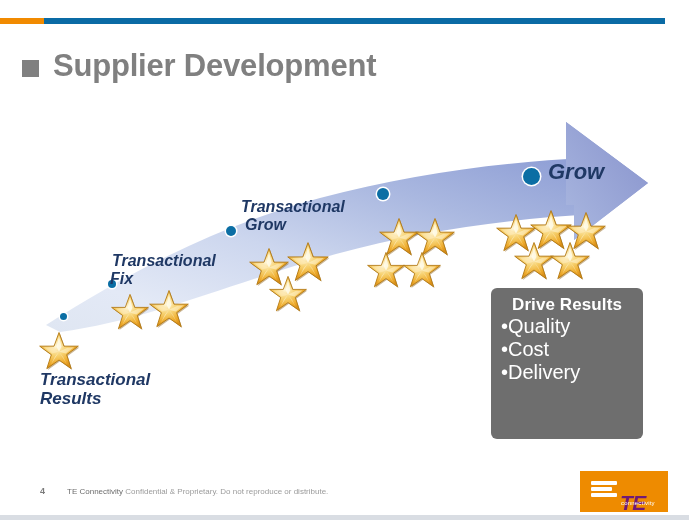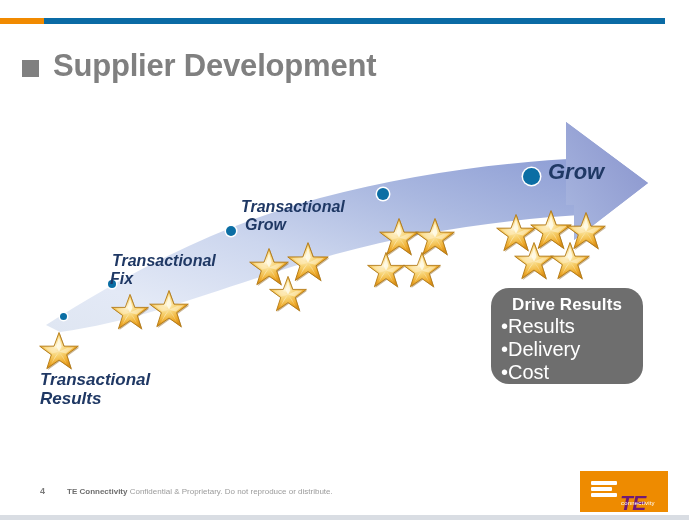--- a/index.html
+++ b/index.html
@@ -93,23 +93,23 @@
   }
   .star {
     position: absolute;
     display: block;
   }
 
   
   #drive-box {
     position: absolute;
     left: 491px; top: 288px;
-    width: 152px; height: 96px;
+    width: 152px; height: 151px;
     background: #6e6e6e;
-    border-radius: 18px;
+    border-radius: 6px;
     color: #ffffff;
     box-sizing: border-box;
     padding: 7px 0 0 0;
   }
   #drive-title {
     text-align: center;
     font-size: 17px;
     font-weight: bold;
     letter-spacing: 0.1px;
   }
@@ -139,21 +139,21 @@
     color: #7b7b7b;
     font-weight: bold;
   }
   #footer-text {
     font-size: 8px;
     color: #9b9b9b;
     white-space: nowrap;
   }
   #footer-text .brand {
     color: #6d6d6d;
-    font-weight: bold;
+    font-weight: normal;
   }
 
   
   #te-logo {
     position: absolute;
     left: 580px; top: 471px;
     width: 88px; height: 41px;
     background: #ee8b00;
   }
   #te-logo .logo-inner {
@@ -545,23 +545,23 @@
     <polygon points="50,52 70,42 86,41 66,56" fill="#fff3cf" opacity="0.6"></polygon>
     <polygon points="50,52 30,42 14,41 34,56" fill="#ffeec0" opacity="0.5"></polygon>
     <polygon points="50,52 60,64 70,84" fill="#ffeec0" opacity="0.5"></polygon>
     <polygon points="50,52 40,64 30,84" fill="#fff6dc" opacity="0.6"></polygon>
   </g>
 </svg></span>
     </div>
 
     <div id="drive-box">
       <div id="drive-title">Drive Results</div>
-      <div class="drive-item">•Results</div>
+      <div class="drive-item">•Quality</div>
+      <div class="drive-item">•Cost</div>
       <div class="drive-item">•Delivery</div>
-      <div class="drive-item">•Cost</div>
     </div>
 
   </div>
 
   <div id="footer-row">
     <div id="page-number">4</div>
     <div id="footer-text"><span class="brand">TE Connectivity</span><span> Confidential &amp; Proprietary.  Do not reproduce or distribute.</span></div>
   </div>
 
   <div id="te-logo">

